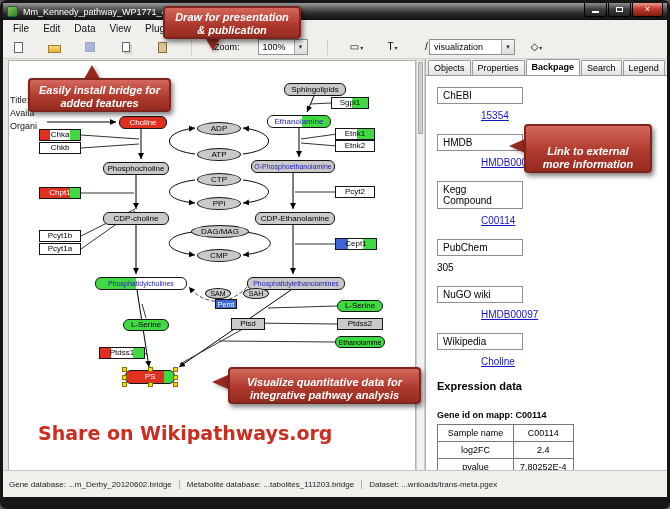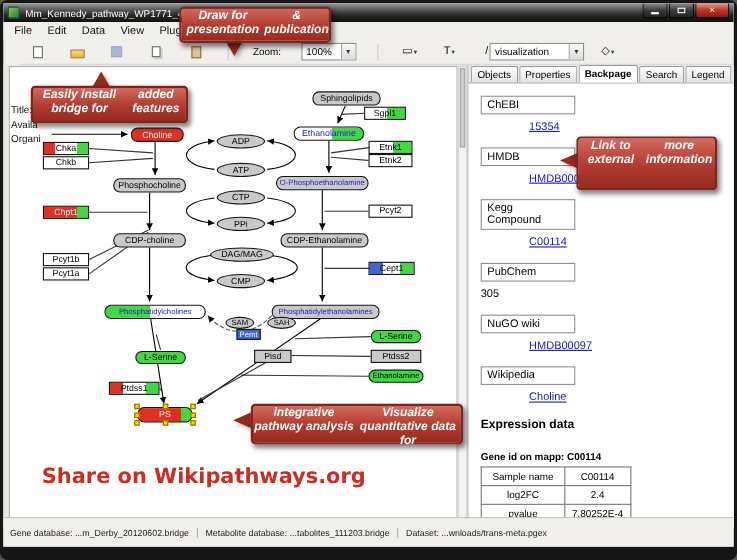--- a/index.html
+++ b/index.html
@@ -19,21 +19,21 @@
         background:linear-gradient(#8d8d8d,#3a3a3a 50%,#222);display:flex;align-items:center;justify-content:center;
         color:#fff;font-size:9px;line-height:1;}
   .wbtn.close{width:31px;background:linear-gradient(#ef9a8e,#c0392b 45%,#7e1e12);}
   .minbar{width:7px;height:2px;background:#fff;margin-top:5px;}
   .maxbox{width:7px;height:5px;border:1px solid #fff;}
 
   
   .menubar{position:absolute;top:17px;left:0;right:0;height:16px;display:flex;align-items:center;
            padding-left:3px;font-size:10px;background:#f1efec;color:#111;}
   .menu-item{padding:1px 7px;border-radius:2px;}
-  .toolbar{position:absolute;top:33px;left:16px;right:0;height:23px;background:#f1efec;border-bottom:1px solid #d6d2ca;
+  .toolbar{position:absolute;top:33px;left:0;right:0;height:23px;background:#f1efec;border-bottom:1px solid #d6d2ca;
            display:flex;align-items:center;padding-left:5px;gap:16px;font-size:9px;}
   .tbtn{width:20px;height:18px;display:flex;align-items:center;justify-content:center;border:1px solid transparent;border-radius:2px;}
   .sep{width:1px;height:15px;background:#cfcbc2;margin:0 3px;flex:none;}
   .ic-new{width:9px;height:11px;background:#fff;border:1px solid #666;}
   .ic-open{width:13px;height:8px;background:linear-gradient(#ffd87a,#e5b345);border:1px solid #9e7d2c;margin-top:4px;}
   .ic-save{width:10px;height:10px;background:#3c62c8;border:1px solid #24407f;opacity:.4;}
   .ic-copy{width:8px;height:10px;background:#fff;border:1px solid #666;box-shadow:2px 2px 0 #cfcfcf;}
   .ic-paste{width:9px;height:11px;background:#d9c49a;border:1px solid #8a6d3b;}
   .zoom-label{margin:0 2px 0 3px;font-size:9px;}
   .combo{height:16px;border:1px solid #8f8f8f;background:#fff;display:flex;align-items:center;padding-left:4px;font-size:9px;}
@@ -90,21 +90,21 @@
   .datatbl td:first-child{min-width:76px;}
 
   
   .statusbar{position:absolute;left:0;right:0;bottom:0;height:27px;background:#f1efec;border-top:1px solid #c8c4bc;
              display:flex;align-items:center;font-size:8px;color:#222;padding-left:6px;}
   .status-seg{white-space:nowrap;padding-right:7px;}
   .status-seg + .status-seg{border-left:1px solid #b3b0aa;padding-left:7px;}
 
   
   .callout{position:absolute;z-index:60;color:#fff;font-weight:bold;font-style:italic;font-size:11px;text-align:center;
-           display:flex;justify-content:flex-end;line-height:13px;border:2px solid #7e241e;border-radius:4px;
+           display:flex;flex-direction:column;justify-content:flex-end;line-height:13px;border:2px solid #7e241e;border-radius:4px;
            background:linear-gradient(#d4685c,#b03a2e 55%,#962b20);box-shadow:2px 3px 5px rgba(0,0,0,.5);}
   .ptr{position:absolute;width:0;height:0;z-index:59;filter:drop-shadow(2px 2px 2px rgba(0,0,0,.35));}
   .ptr.down{border-left:8px solid transparent;border-right:8px solid transparent;border-top:14px solid #94291e;}
   .ptr.up{border-left:8px solid transparent;border-right:8px solid transparent;border-bottom:14px solid #94291e;}
   .ptr.left{border-top:7px solid transparent;border-bottom:7px solid transparent;border-right:16px solid #94291e;}
   .share{position:absolute;left:38px;top:422px;z-index:55;font-size:19px;font-weight:bold;color:#cb2d20;
          font-family:"DejaVu Sans",sans-serif;}
 </style>
 </head>
 <body>
@@ -374,18 +374,18 @@
   </div>
 
   <div class="ptr left" style="left:509px;top:139px;"></div>
   <div class="callout" style="left:524px;top:124px;width:128px;height:49px;">
     <div>Link to external</div>
     <div>more information</div>
   </div>
 
   <div class="ptr left" style="left:212px;top:375px;"></div>
   <div class="callout" style="left:228px;top:367px;width:193px;height:37px;">
+    <div>Visualize quantitative data for</div>
     <div>integrative pathway analysis</div>
-    <div>Visualize quantitative data for</div>
   </div>
 
   <div class="share">Share on Wikipathways.org</div>
 </div>
 
 </body></html>

